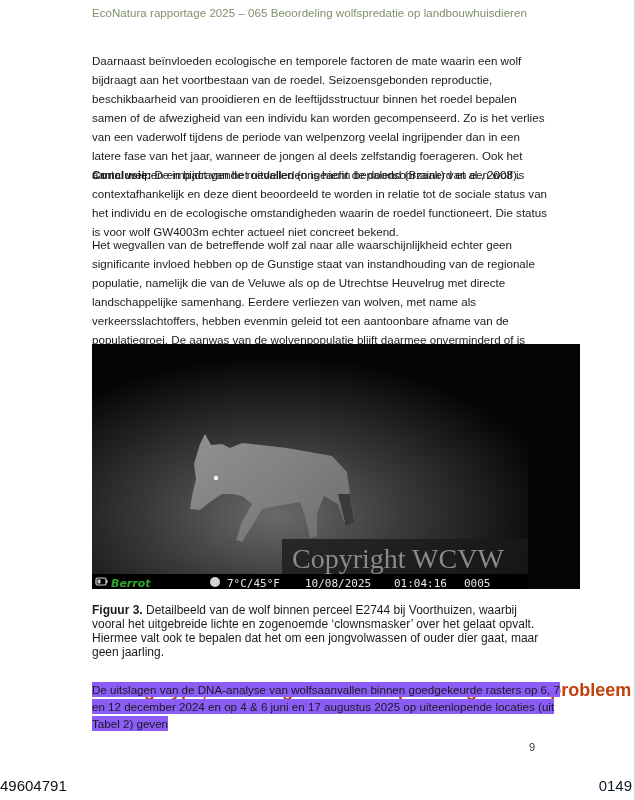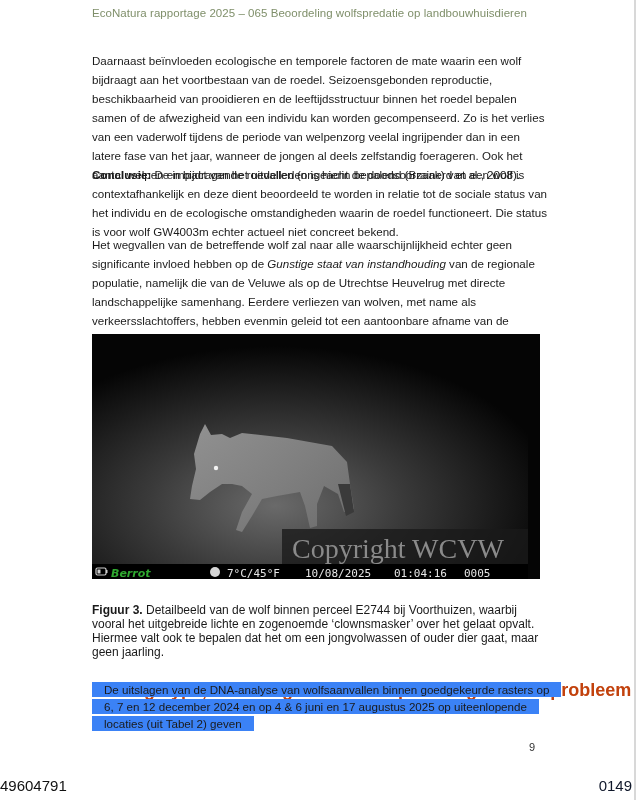--- a/index.html
+++ b/index.html
@@ -5,27 +5,27 @@
   html, body { margin:0; padding:0; }
   body { width:636px; height:800px; background:#ffffff; position:relative; overflow:hidden;
          font-family:"Liberation Sans", "DejaVu Sans", sans-serif; color:#1a1a1a; }
   .page-edge { position:absolute; top:0; right:0; width:2px; height:800px; background:#d8d8d8; }
   .header { position:absolute; left:92px; top:7px; font-size:11.5px; color:#7f8f6a; letter-spacing:0.05px; white-space:nowrap; }
   .body-text { position:absolute; left:92px; width:460px; font-size:11.6px; line-height:19px; color:#1a1a1a; }
   .p1 { top:51px; }
   .p2 { top:165px; }
   .p3 { top:235px; }
   .bold { font-weight:bold;text-align:center; }
-  .ital { font-style:italic; }
-  .photo { position:absolute; left:92px; top:334px; width:448px; height:245px; background:#050505; overflow:hidden; }
+  .ital { }
+  .photo { position:absolute; left:92px; top:344px; width:488px; height:245px; background:#050505; overflow:hidden; }
   .photo svg { display:block; }
   .caption { position:absolute; left:92px; top:603px; width:450px; font-size:12px; line-height:14px; color:#1a1a1a; }
   .heading { position:absolute; left:92px; top:680px; font-size:18px; font-weight:bold; color:#c2410c; white-space:nowrap; }
   .highlight-para { position:absolute; left:92px; top:681px; width:470px; font-size:11.6px; line-height:17px; }
-  .hl { background:#3b82f6; box-decoration-break:clone; -webkit-box-decoration-break:clone; padding:1px 12px; }
+  .hl { background:#8b5cf6; box-decoration-break:clone; -webkit-box-decoration-break:clone; padding:1px 0; }
   .page-num { position:absolute; left:529px; top:741px; font-size:11px; color:#333; }
   .footer-left { position:absolute; left:0; top:777px; font-size:15px; color:#111; }
   .footer-right { position:absolute; right:4px; top:777px; font-size:15px; color:#0f172a; }
 </style>
 </head>
 <body>
 
 <div class="page-edge"></div>
 
 <div class="header">EcoNatura rapportage 2025 – 065 Beoordeling wolfspredatie op landbouwhuisdieren</div>

